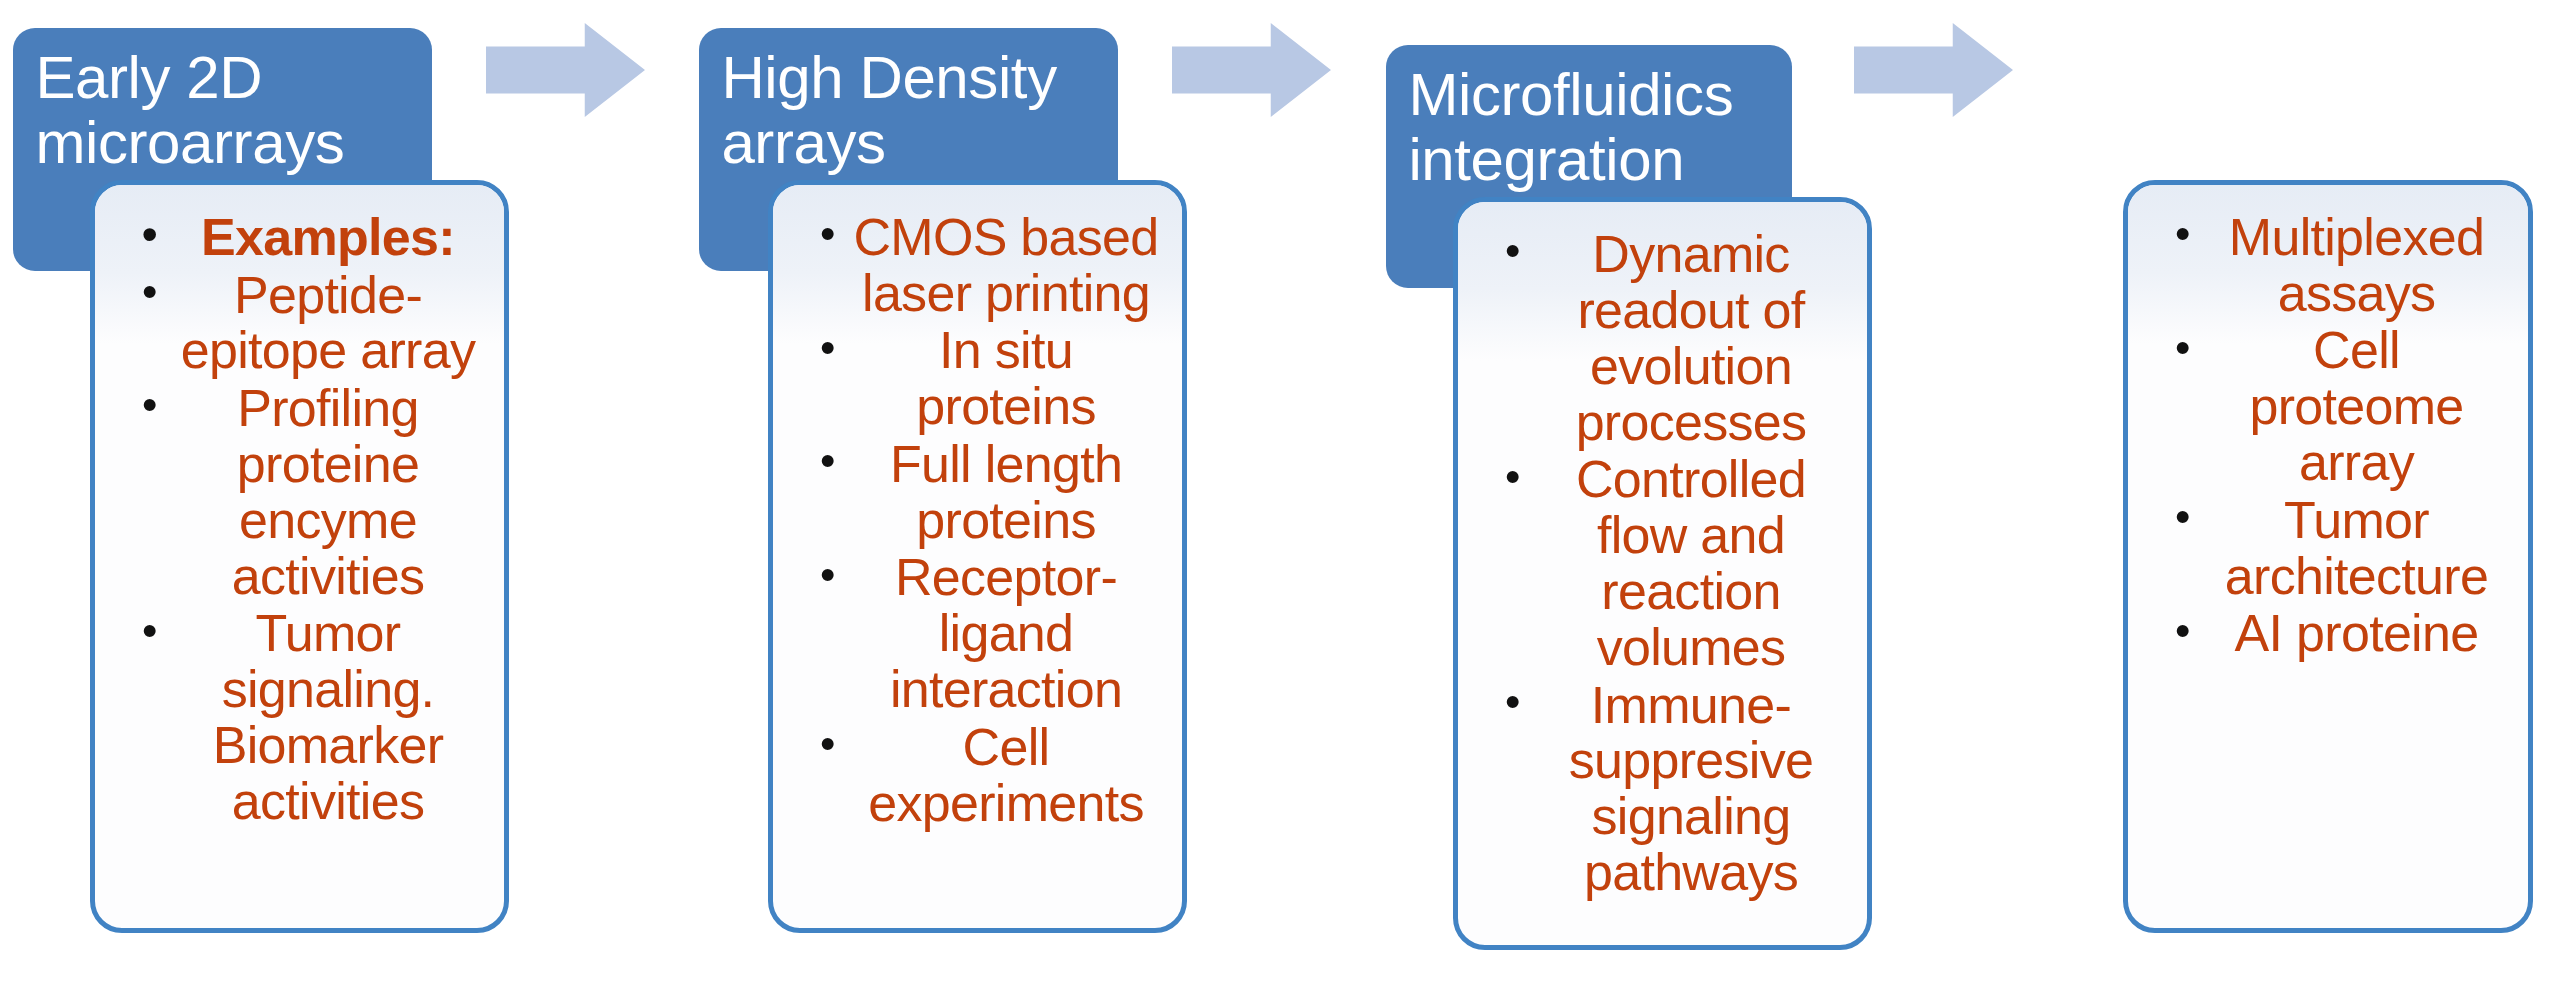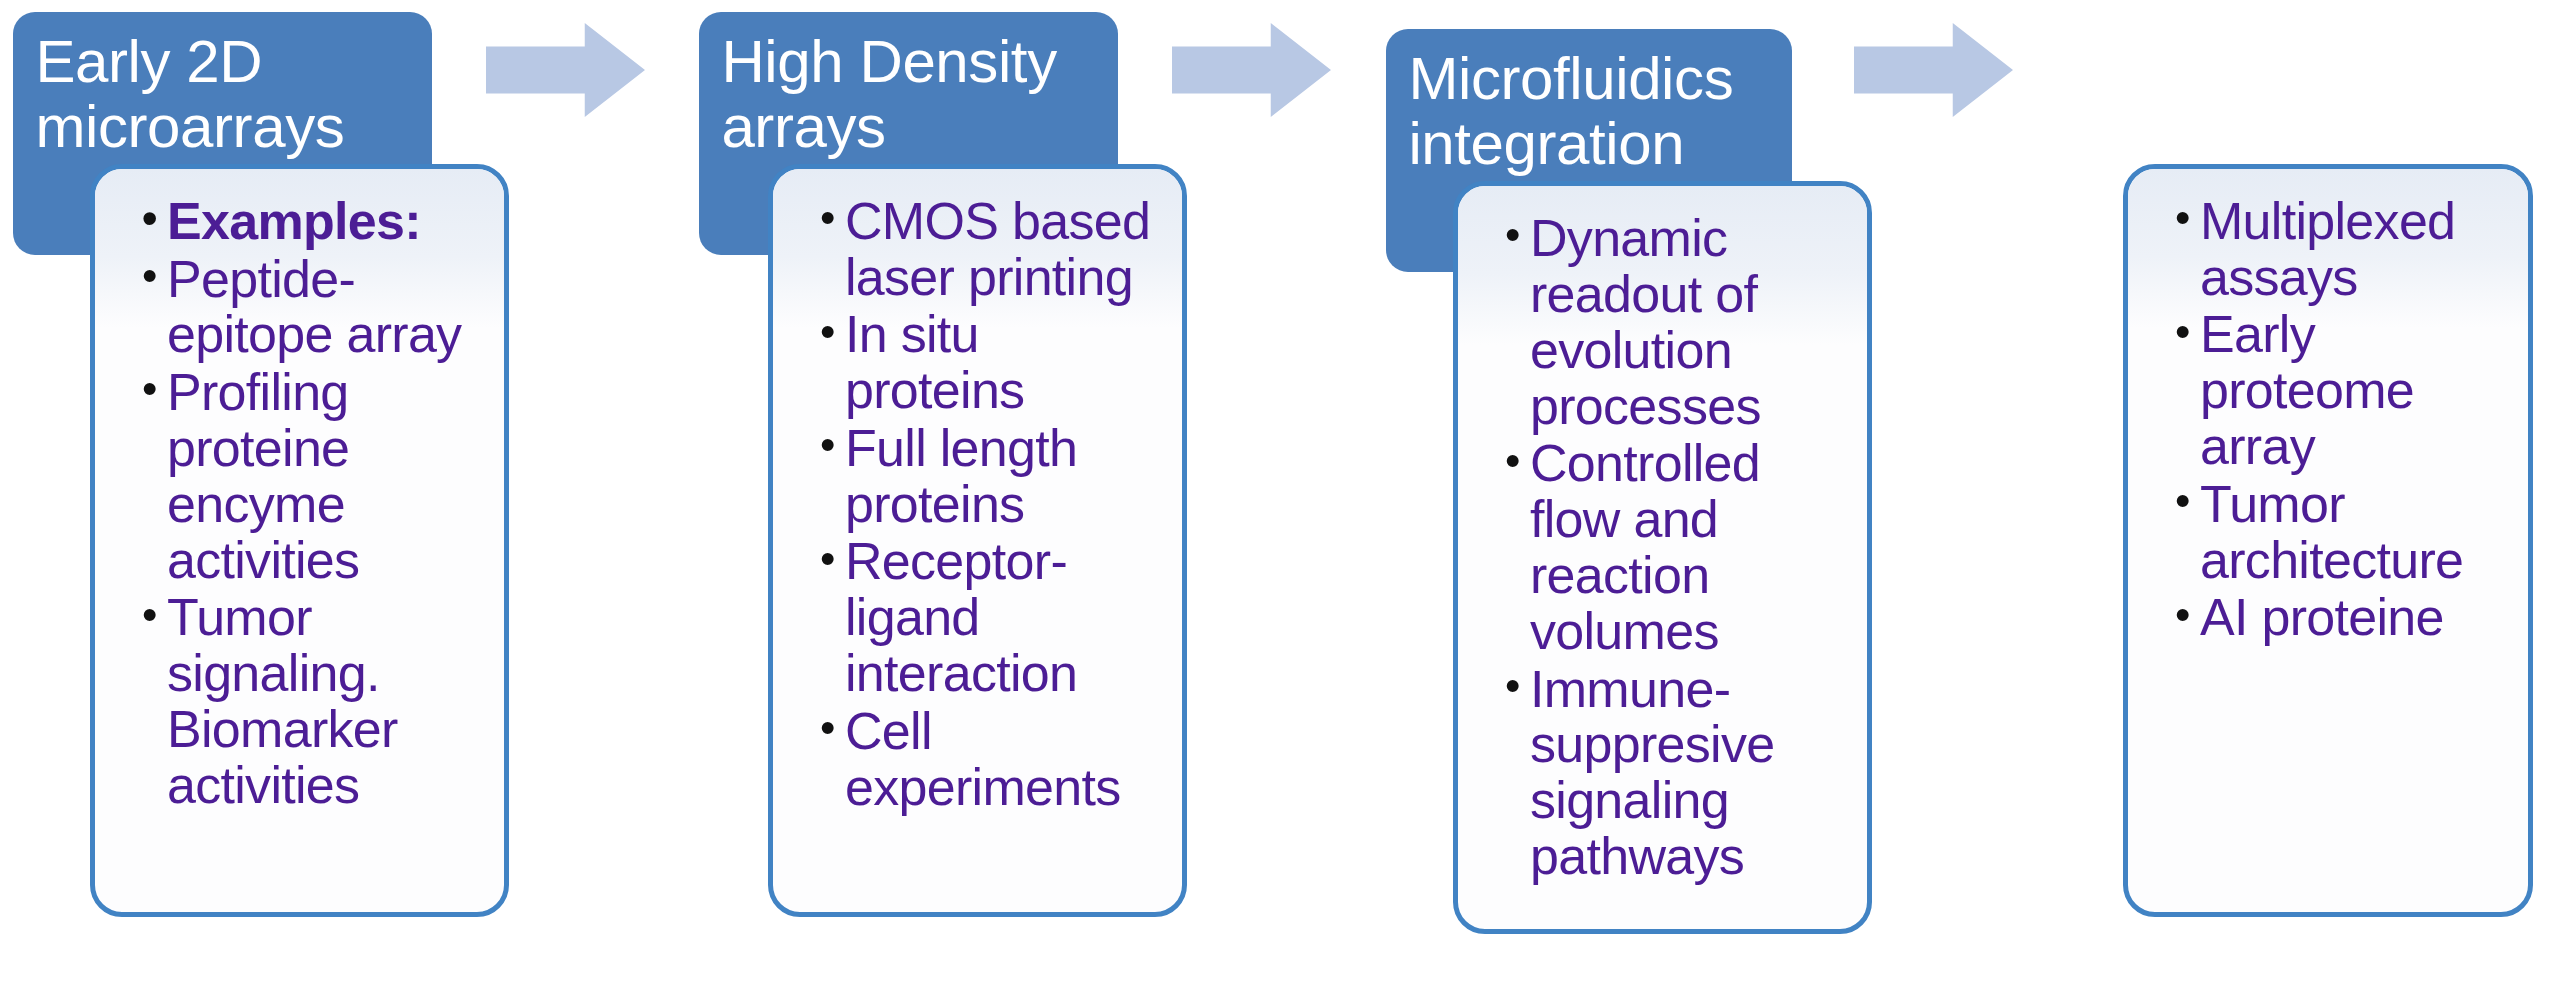--- a/index.html
+++ b/index.html
@@ -17,21 +17,21 @@
   #stage {
     position: relative;
     width: 2576px;
     height: 981px;
     background: #ffffff;
   }
 
   
   .col {
     position: absolute;
-    top: 0;
+    top: 16px;
     width: 553px;
     height: 695px;
   }
   .col-1 { left: 0px; }
   .col-2 { left: 686px; }
   .col-3 { left: 1373px; margin-top: 17px; }
   .col-4 { left: 2043px; }
 
   
   .header-plate {
@@ -83,28 +83,29 @@
   .col-4 .body-card { left: 80px; width: 410px; }
 
   .bullets {
     position: relative;
     margin: 0;
     padding: 25px 15px 0 47px;
     list-style: none;
   }
   .bullets li {
     position: relative;
-    color: #4c1d95;
+    color: #c2410c;
     font-size: 52px;
     line-height: 1.075;
     font-weight: 400;
     letter-spacing: -0.7px;
     margin: 0 0 1.7px 0;
     padding-left: 25px;
     text-indent: 0;
+    text-align: center;
   }
   .bullets li::before {
     content: "\2022";
     position: absolute;
     left: 0;
     top: -1.7px;
     font-size: 44px;
     line-height: 1.2;
     color: #111111;
   }
@@ -187,21 +188,21 @@
   <div class="arrow arrow-3">
     <svg viewBox="0 0 190 112" preserveAspectRatio="none" aria-hidden="true">
       <polygon points="0,28 118,28 118,0 190,56 118,112 118,84 0,84" fill="#b8c8e4"></polygon>
     </svg>
   </div>
 
   <div class="col col-4">
     <div class="body-card">
       <ul class="bullets">
         <li>Multiplexed assays</li>
-        <li>Early proteome array</li>
+        <li>Cell proteome array</li>
         <li>Tumor architecture</li>
         <li>AI proteine</li>
       </ul>
     </div>
   </div>
 
 </div>
 
 
 </body></html>

